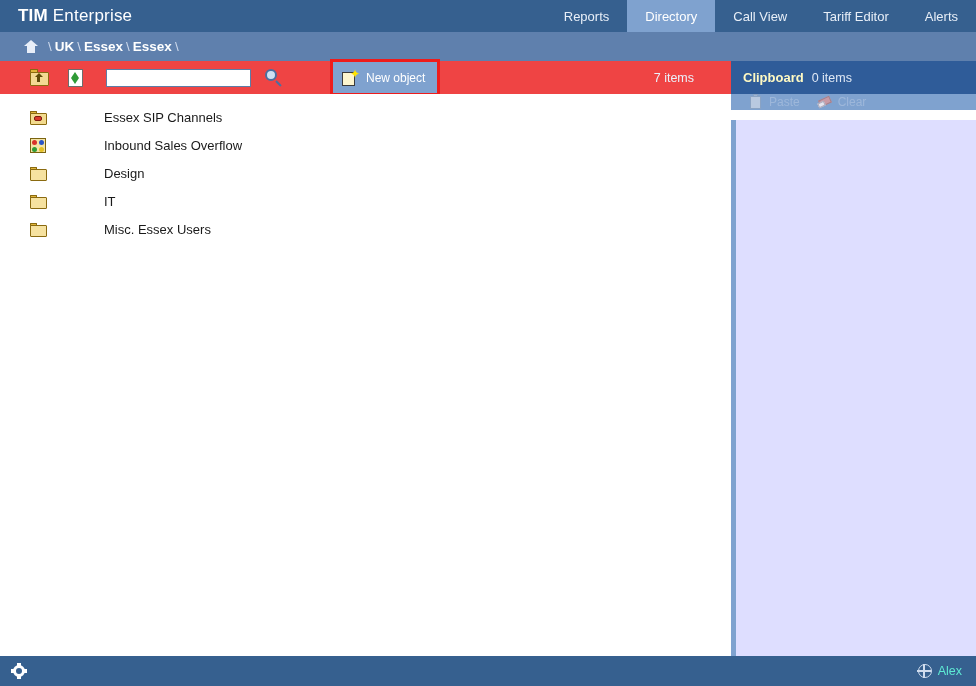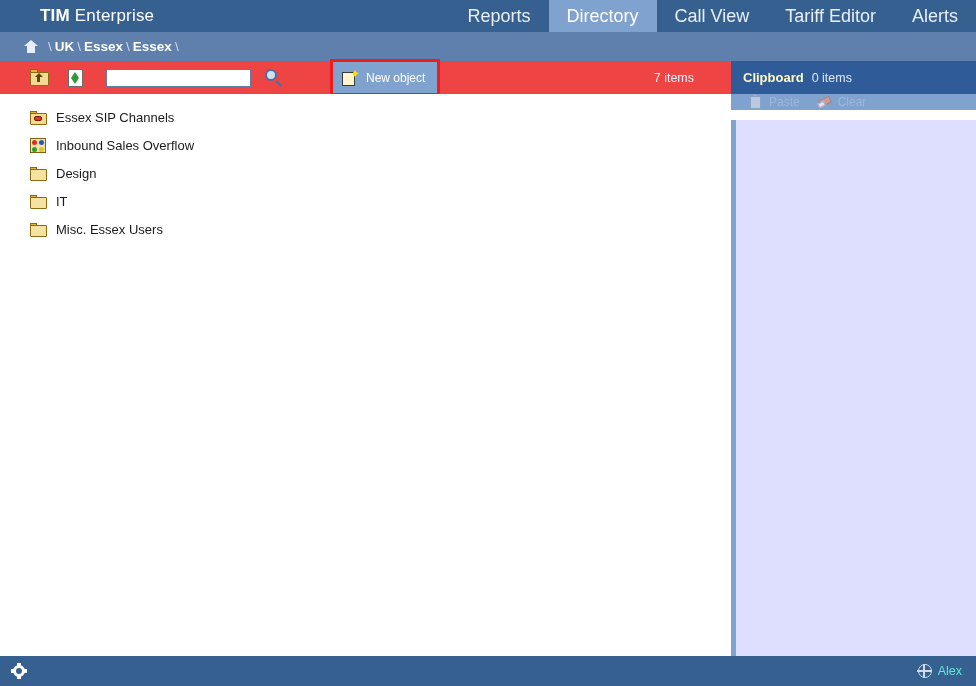--- a/index.html
+++ b/index.html
@@ -14,42 +14,42 @@
     position: relative;
     width: 976px; height: 686px;
     background: #ffffff;
   }
 
   
   .topbar {
     position: absolute; left: 0; top: 0;
     width: 976px; height: 32px;
     background: #36608f;
-    display: flex; align-items: center; padding-left: 22px;
+    display: flex; align-items: center;
   }
   .brand {
     margin-left: 18px;
     color: #ffffff;
     font-size: 17px;
     letter-spacing: .2px;
     white-space: nowrap;
   }
   .brand b { font-weight: bold; }
   .brand span.light { font-weight: normal; }
 
   .tabs {
     position: absolute; right: 0; top: 0;
     height: 32px;
     display: flex; align-items: stretch;
   }
   .tab {
     display: flex; align-items: center; justify-content: center;
     padding: 0 18px;
     color: #e8eff8;
-    font-size: 18px;
+    font-size: 13px;
     height: 32px;
     cursor: pointer;
     white-space: nowrap;
   }
   .tab.active {
     background: #7fa2cf;
     color: #ffffff;
   }
 
   
@@ -182,21 +182,21 @@
     width: 731px; height: 562px;
     background: #ffffff;
   }
   .row {
     display: flex; align-items: center;
     height: 28px;
     padding-left: 30px;
     cursor: pointer;
   }
   .row .ri { width: 17px; height: 15px; position: relative; margin-right: 9px; flex: none; }
-  .row .rl { font-size: 13px; color: #1a1a1a; white-space: nowrap; }
+  .row .rl { font-size: 13px; color: #1a1a1a; white-space: nowrap; margin-left: 48px; }
 
   
   .folder { display: block; width: 17px; height: 14px; position: absolute; left: 0; top: 1px; }
   .folder .tabtop {
     position: absolute; left: 0; top: 0;
     width: 7px; height: 3px;
     background: #e0b53a; border: 1px solid #8a6a10;
     border-bottom: none;
     border-radius: 1px 1px 0 0;
   }

